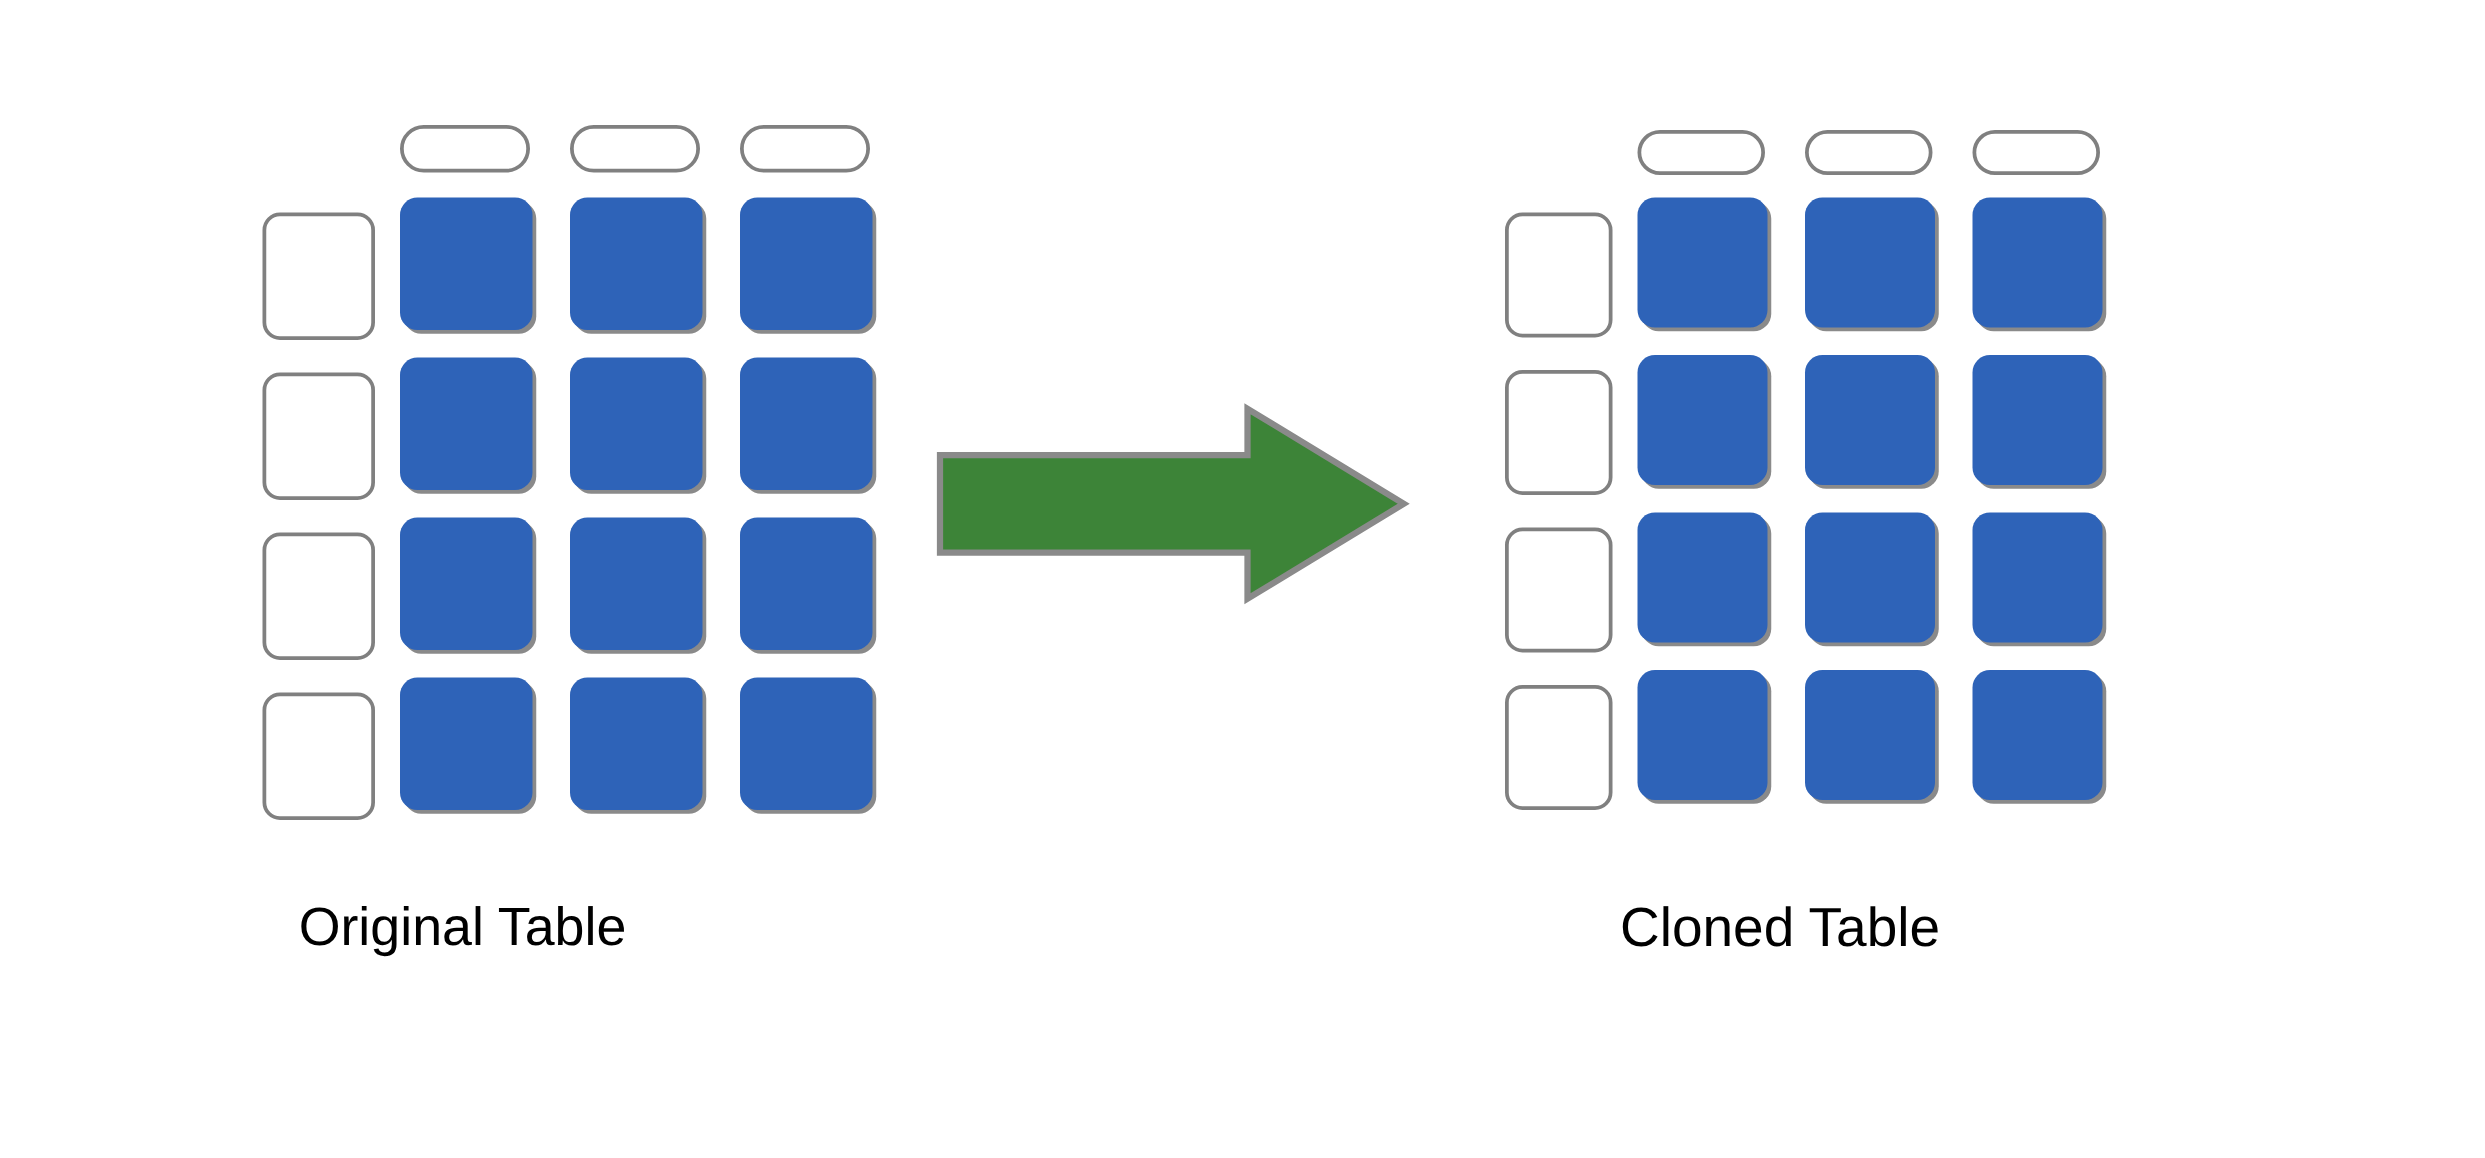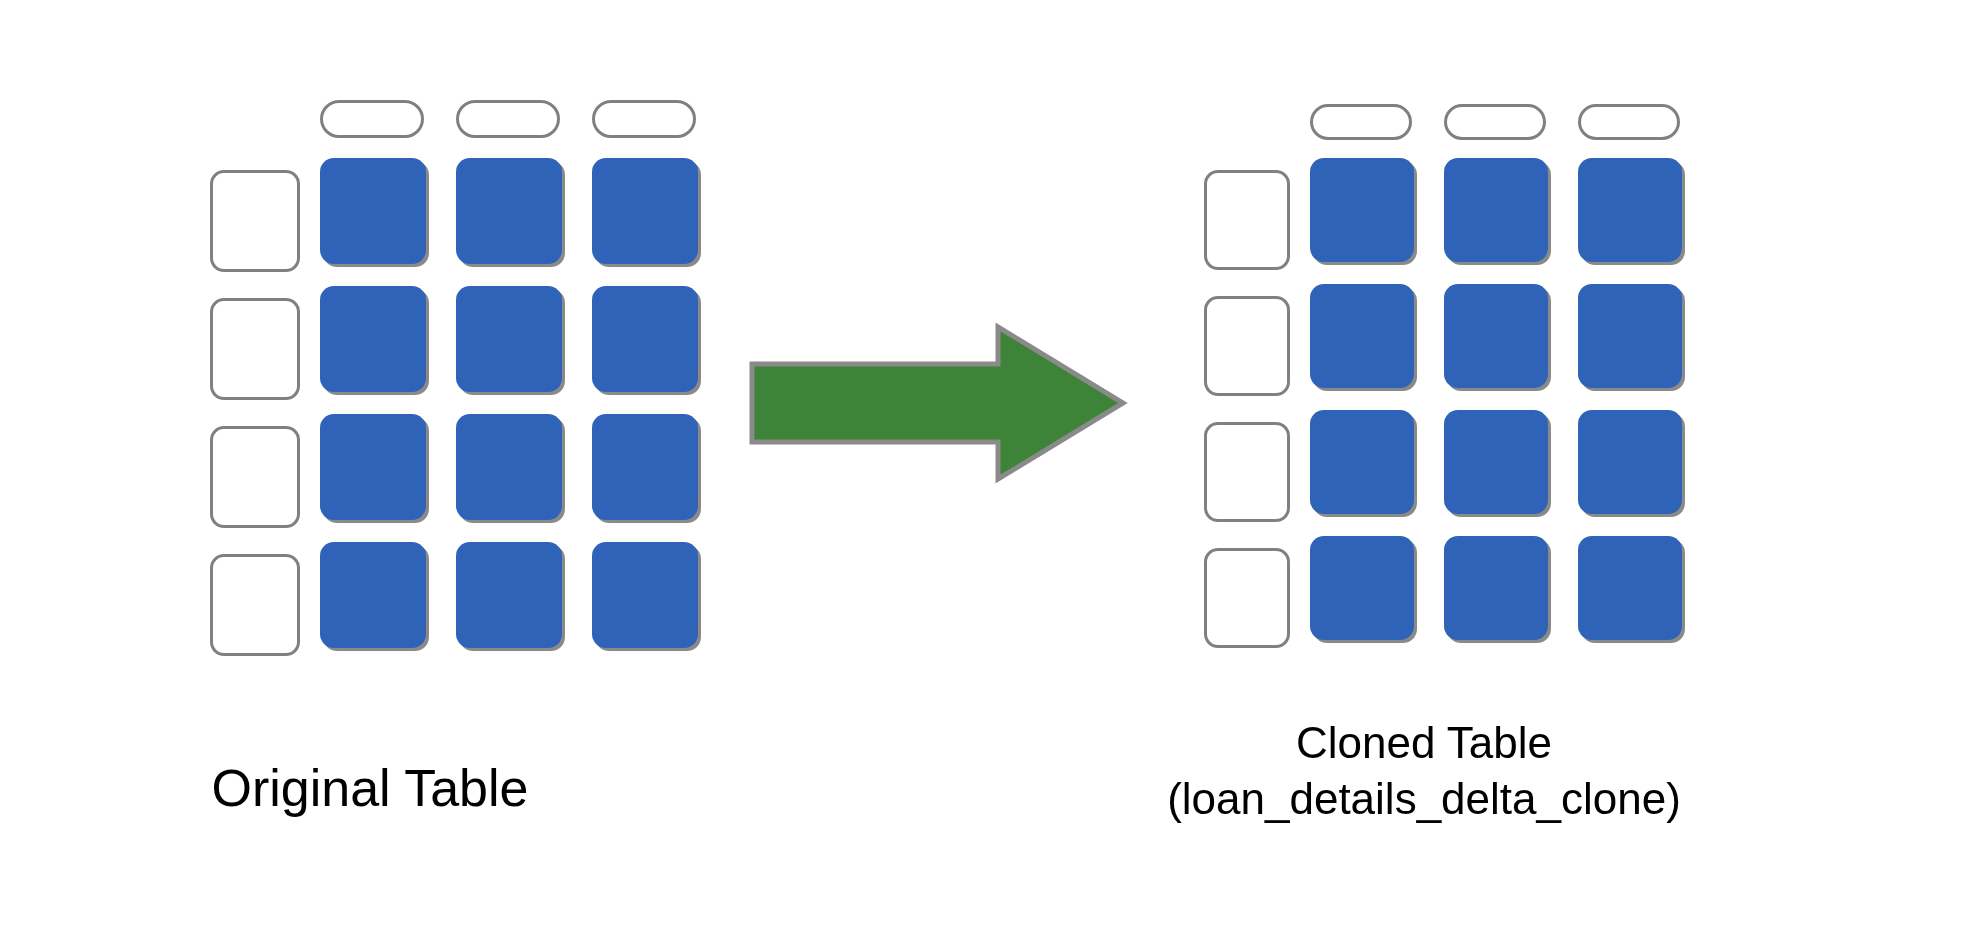--- a/index.html
+++ b/index.html
@@ -108,21 +108,21 @@
 
       <div class="data-cell" style="left: 320px; top: 414px; width: 106px; height: 106px; background: rgb(46, 99, 184);"></div>
       <div class="data-cell" style="left: 456px; top: 414px; width: 106px; height: 106px; background: rgb(46, 99, 184);"></div>
       <div class="data-cell" style="left: 592px; top: 414px; width: 106px; height: 106px; background: rgb(46, 99, 184);"></div>
 
       <div class="data-cell" style="left: 320px; top: 542px; width: 106px; height: 106px; background: rgb(46, 99, 184);"></div>
       <div class="data-cell" style="left: 456px; top: 542px; width: 106px; height: 106px; background: rgb(46, 99, 184);"></div>
       <div class="data-cell" style="left: 592px; top: 542px; width: 106px; height: 106px; background: rgb(46, 99, 184);"></div>
     </div>
 
-    <div class="caption" style="left: 0px; top: 715px; width: 740px; font-size: 52px; color: rgb(0, 0, 0); margin-top: 40px;">
+    <div class="caption" style="left: 0px; top: 715px; width: 740px; font-size: 43px; color: rgb(0, 0, 0);">
       <span class="caption-line">Original Table</span>
     </div>
   </div>
 
   <svg id="flow-arrow" viewBox="0 0 385 170" preserveAspectRatio="none">
     <polygon points="7,46 253,46 253,9 378,85 253,161 253,124 7,124" fill="#3D8438" stroke="#8a8a8a" stroke-width="5" stroke-linejoin="miter"></polygon>
   </svg>
 
   <div class="table-group" id="cloned-table-group" style="left:1140px; top:0px; width:848px; height:926px;">
 
@@ -149,17 +149,16 @@
       <div class="data-cell" style="left: 304px; top: 410px; width: 104px; height: 104px; background: rgb(46, 99, 184);"></div>
       <div class="data-cell" style="left: 438px; top: 410px; width: 104px; height: 104px; background: rgb(46, 99, 184);"></div>
 
       <div class="data-cell" style="left: 170px; top: 536px; width: 104px; height: 104px; background: rgb(46, 99, 184);"></div>
       <div class="data-cell" style="left: 304px; top: 536px; width: 104px; height: 104px; background: rgb(46, 99, 184);"></div>
       <div class="data-cell" style="left: 438px; top: 536px; width: 104px; height: 104px; background: rgb(46, 99, 184);"></div>
     </div>
 
     <div class="caption" style="left: -140px; top: 715px; width: 848px; font-size: 44px; color: rgb(0, 0, 0);">
       <span class="caption-line">Cloned Table</span>
-      <span class="caption-line">(loan_details_delta_clone)</span>
     </div>
   </div>
 
 </div>
 
 </body></html>

